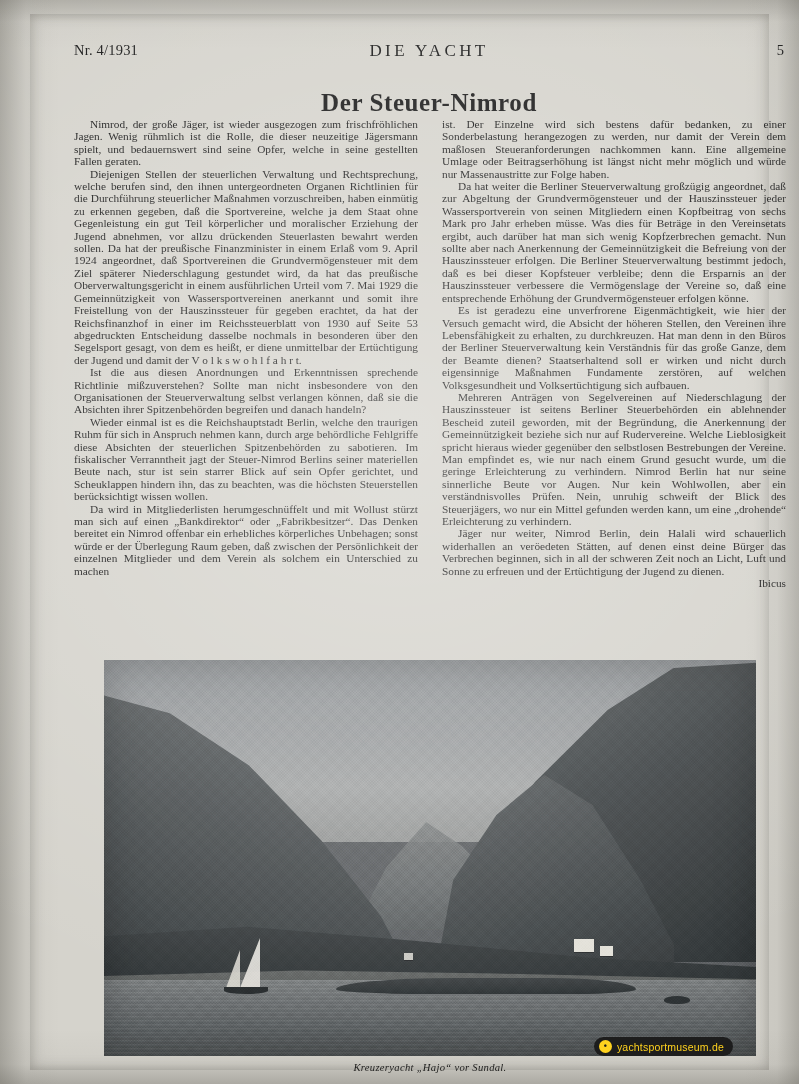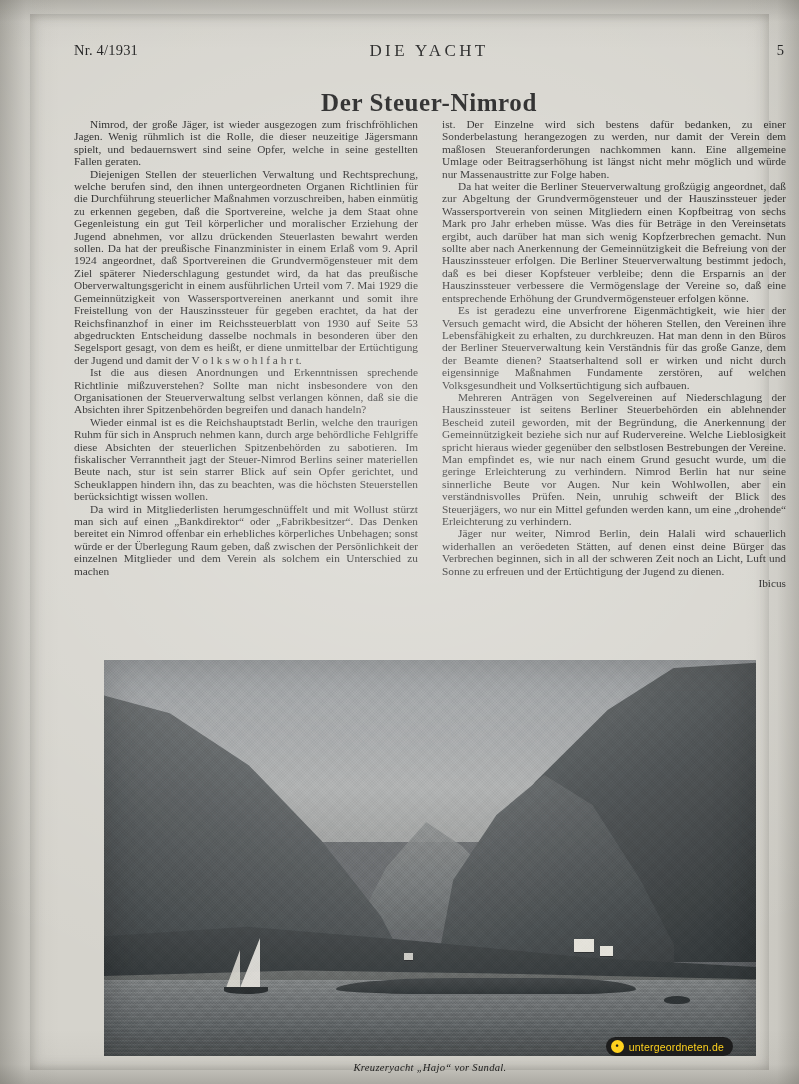--- a/index.html
+++ b/index.html
@@ -350,17 +350,17 @@
         </div>
         <div class="ph-buoy"></div>
         <div class="ph-grain"></div>
         <div class="ph-vig"></div>
       </div>
       <div class="photo-caption">Kreuzeryacht „Hajo“ vor Sundal.</div>
     </div>
 
     <div class="badge">
       <span class="mark">•</span>
-      <span>untergeordneten.de</span>
+      <span>yachtsportmuseum.de</span>
     </div>
 
   </div>
 </div>
 
 </body></html>

